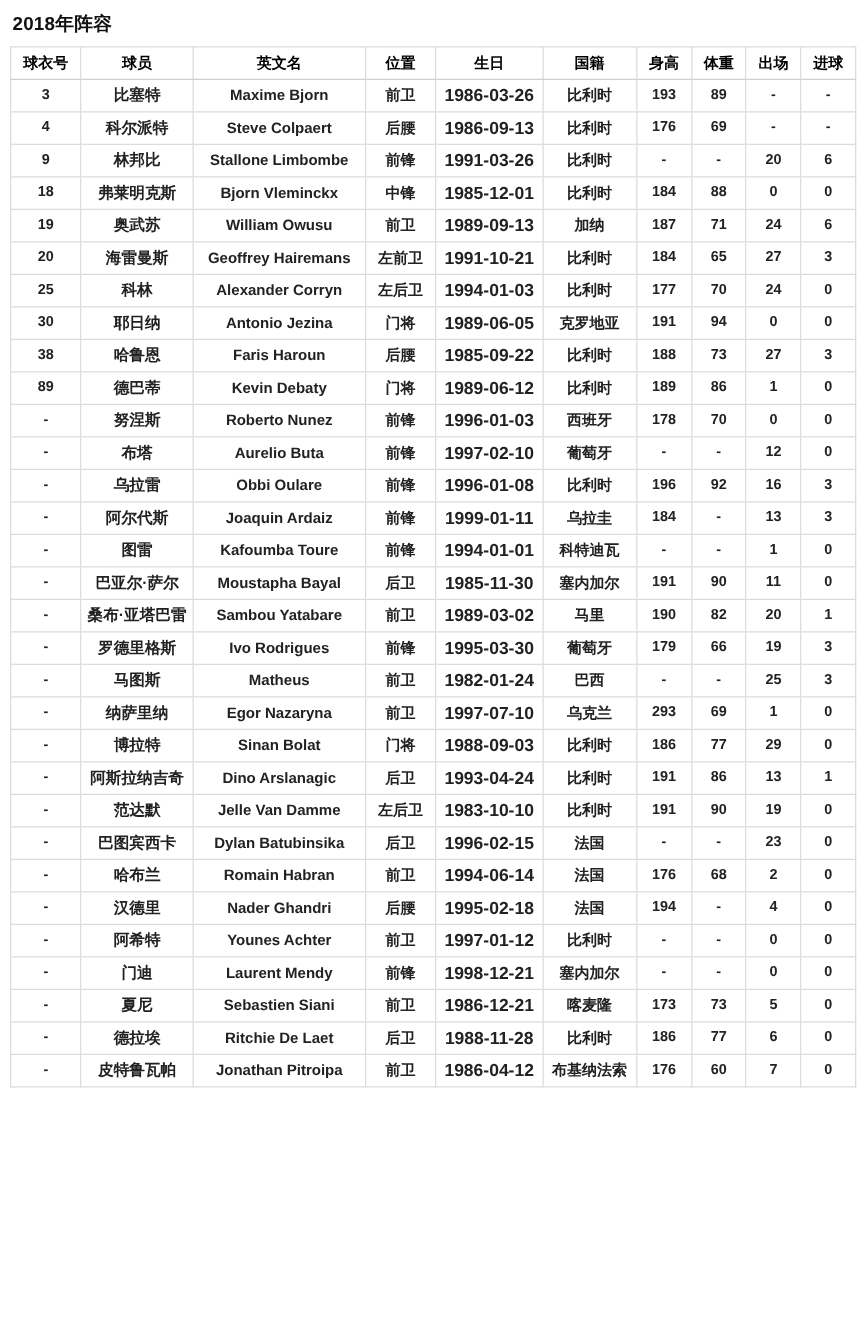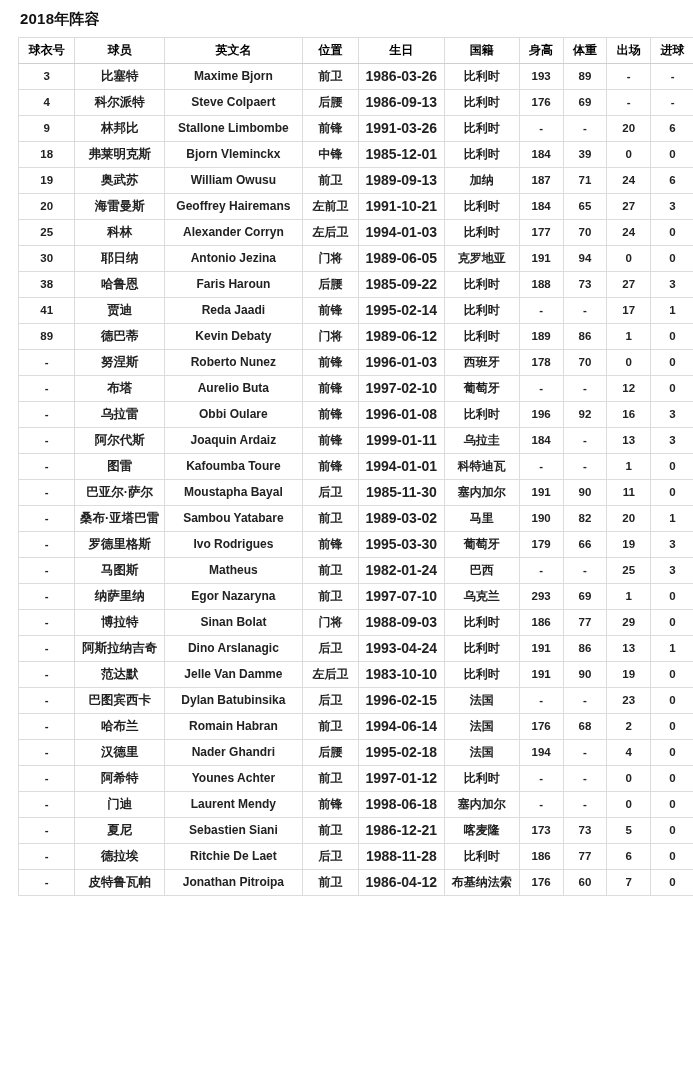--- a/index.html
+++ b/index.html
@@ -10,21 +10,21 @@
   body {
     width: 693px;
     height: 1070px;
     font-family: "Liberation Sans", sans-serif;
     color: #000000;
     overflow: hidden;
   }
   .page {
     width: 684px;
     box-sizing: border-box;
-    padding: 8px 8px 0 18px;
+    padding: 8px 8px 0 8px;
   }
   .page-title {
     font-size: 15px;
     font-weight: bold;
     color: #111111;
     margin: 2px 0 8px 2px;
     letter-spacing: 0.2px;
   }
   table.squad {
     border-collapse: collapse;
@@ -144,21 +144,21 @@
           <td class="goals">6</td>
         </tr>
         <tr>
           <td class="num">18</td>
           <td class="cn-name">弗莱明克斯</td>
           <td class="en-name">Bjorn Vleminckx</td>
           <td class="pos">中锋</td>
           <td class="birth">1985-12-01</td>
           <td class="nat">比利时</td>
           <td class="height">184</td>
-          <td class="weight">39</td>
+          <td class="weight">88</td>
           <td class="apps">0</td>
           <td class="goals">0</td>
         </tr>
         <tr>
           <td class="num">19</td>
           <td class="cn-name">奥武苏</td>
           <td class="en-name">William Owusu</td>
           <td class="pos">前卫</td>
           <td class="birth">1989-09-13</td>
           <td class="nat">加纳</td>
@@ -209,32 +209,20 @@
           <td class="en-name">Faris Haroun</td>
           <td class="pos">后腰</td>
           <td class="birth">1985-09-22</td>
           <td class="nat">比利时</td>
           <td class="height">188</td>
           <td class="weight">73</td>
           <td class="apps">27</td>
           <td class="goals">3</td>
         </tr>
         <tr>
-          <td class="num">41</td>
-          <td class="cn-name">贾迪</td>
-          <td class="en-name">Reda Jaadi</td>
-          <td class="pos">前锋</td>
-          <td class="birth">1995-02-14</td>
-          <td class="nat">比利时</td>
-          <td class="height">-</td>
-          <td class="weight">-</td>
-          <td class="apps">17</td>
-          <td class="goals">1</td>
-        </tr>
-        <tr>
           <td class="num">89</td>
           <td class="cn-name">德巴蒂</td>
           <td class="en-name">Kevin Debaty</td>
           <td class="pos">门将</td>
           <td class="birth">1989-06-12</td>
           <td class="nat">比利时</td>
           <td class="height">189</td>
           <td class="weight">86</td>
           <td class="apps">1</td>
           <td class="goals">0</td>
@@ -441,21 +429,21 @@
           <td class="height">-</td>
           <td class="weight">-</td>
           <td class="apps">0</td>
           <td class="goals">0</td>
         </tr>
         <tr>
           <td class="num">-</td>
           <td class="cn-name">门迪</td>
           <td class="en-name">Laurent Mendy</td>
           <td class="pos">前锋</td>
-          <td class="birth">1998-06-18</td>
+          <td class="birth">1998-12-21</td>
           <td class="nat">塞内加尔</td>
           <td class="height">-</td>
           <td class="weight">-</td>
           <td class="apps">0</td>
           <td class="goals">0</td>
         </tr>
         <tr>
           <td class="num">-</td>
           <td class="cn-name">夏尼</td>
           <td class="en-name">Sebastien Siani</td>

